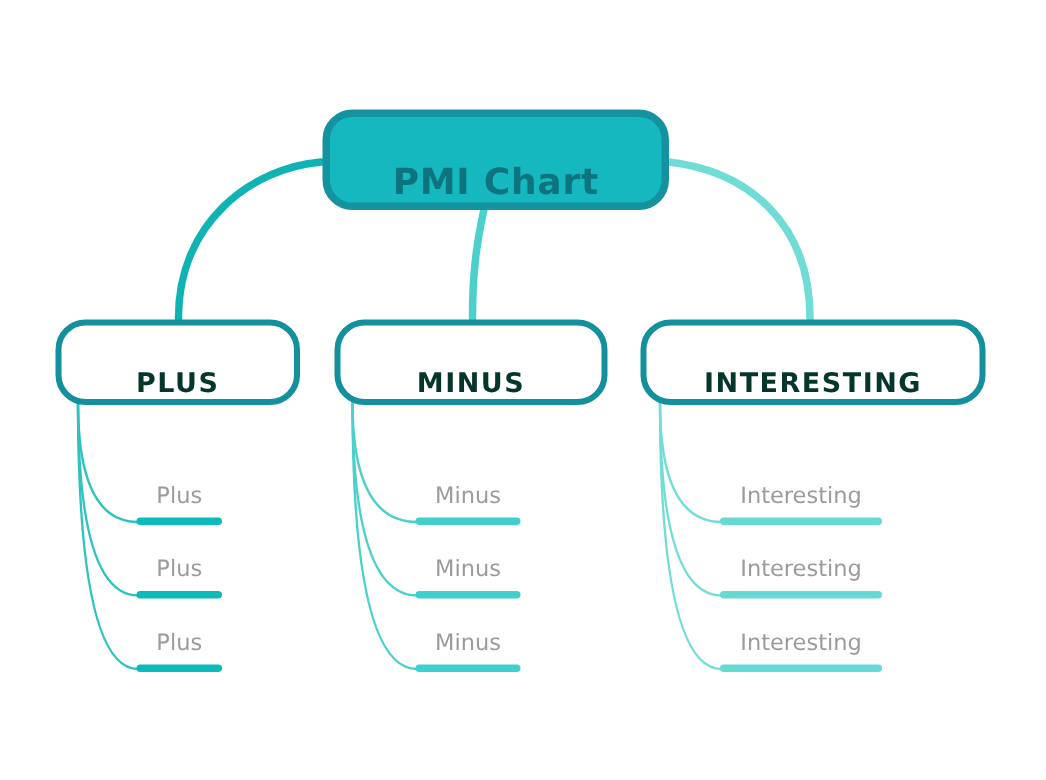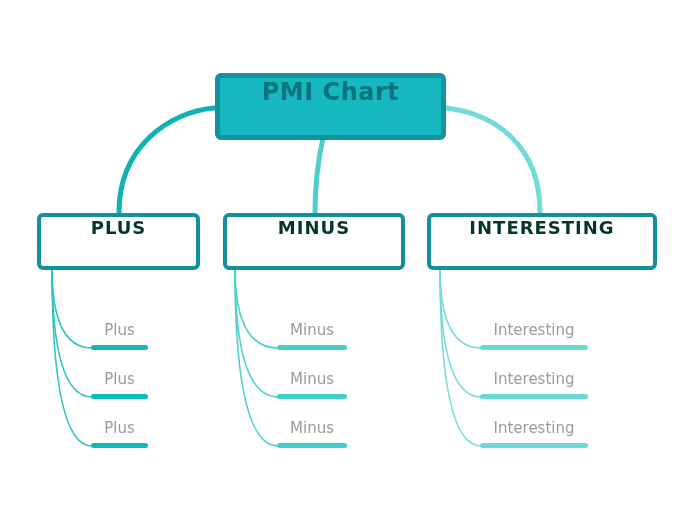--- a/index.html
+++ b/index.html
@@ -12,23 +12,23 @@
     overflow: hidden;
   }
   .wires {
     position: absolute;
     left: 0; top: 0;
   }
   .node {
     position: absolute;
     box-sizing: border-box;
     display: flex;
-    align-items: flex-start;
+    align-items: flex-end;
     justify-content: center;
-    border-radius: 6px;
+    border-radius: 20px;
     cursor: default;
   }
   .root-node {
     left: 215px; top: 73px;
     width: 231px; height: 67px;
     background: var(--root-fill);
     border: 5px solid var(--root-border);
   }
   .root-node .root-label {
     color: var(--root-text);

